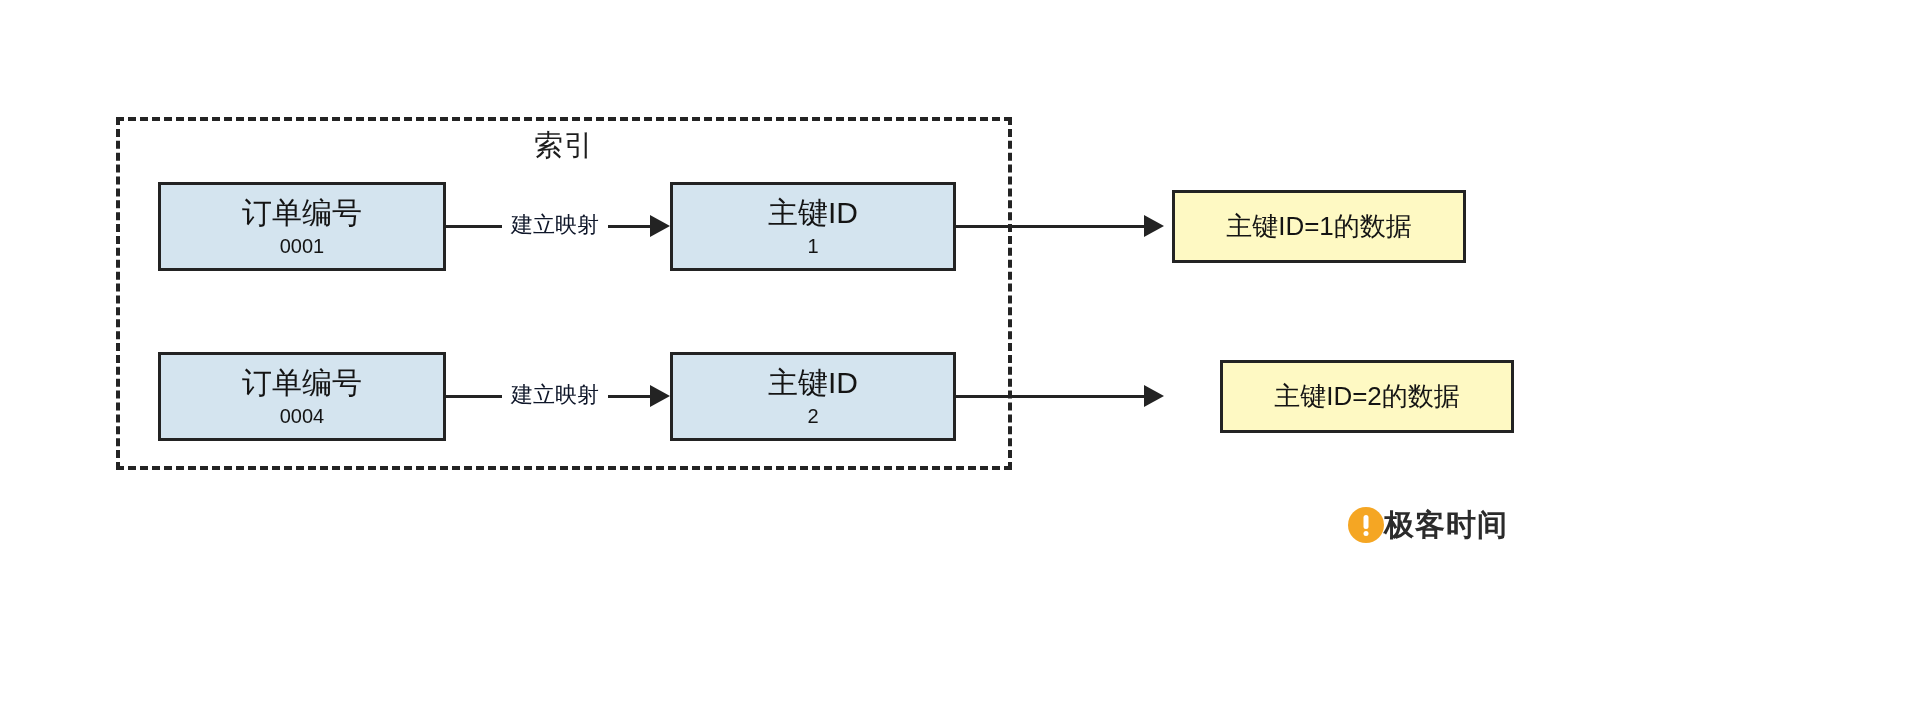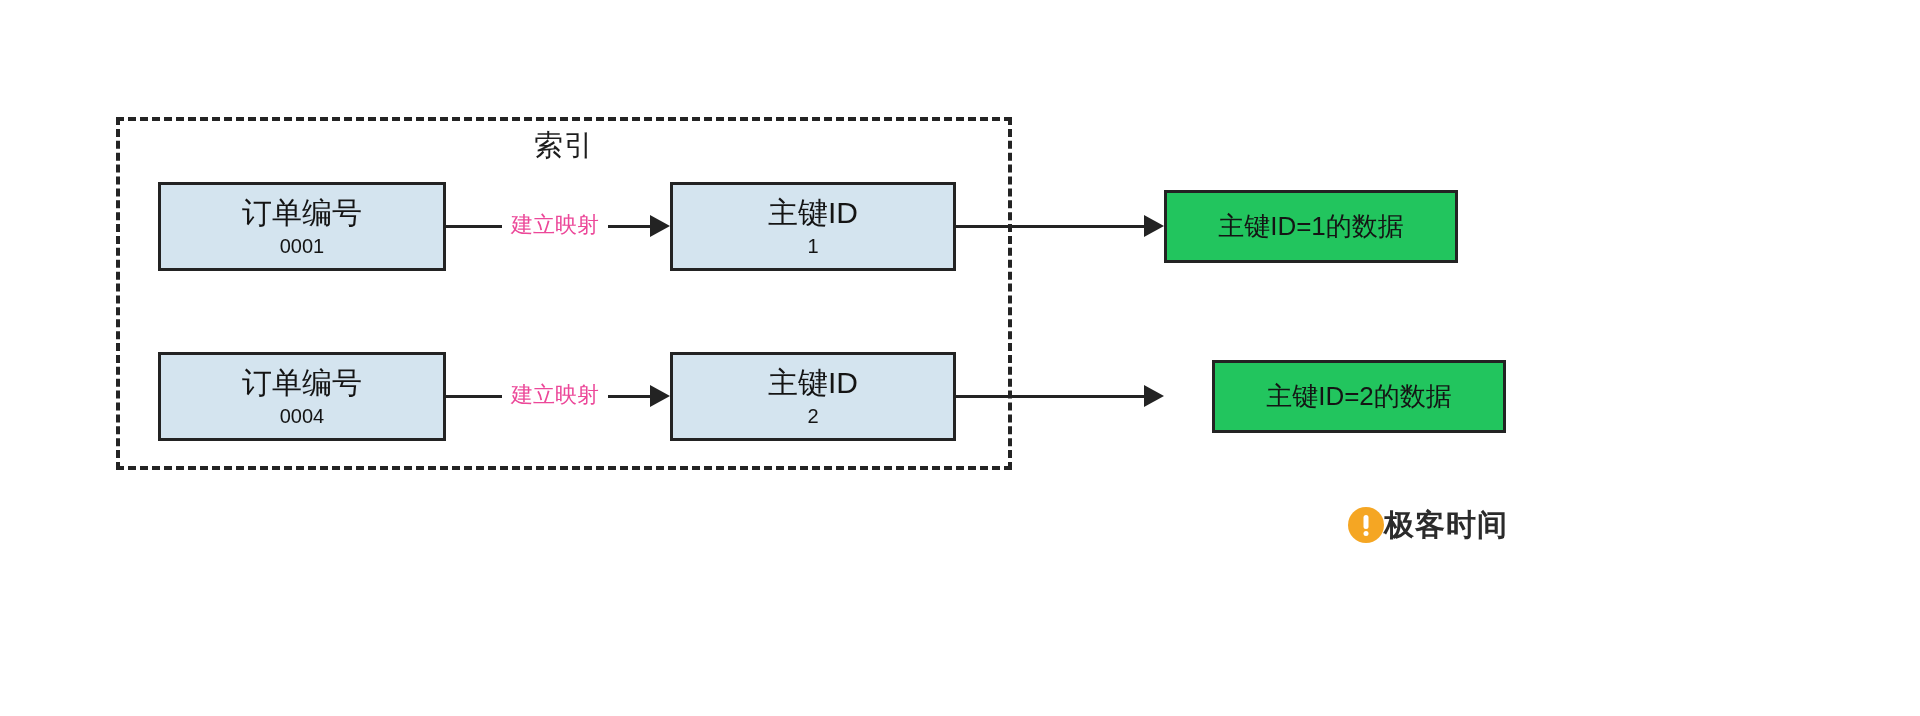--- a/index.html
+++ b/index.html
@@ -56,21 +56,21 @@
     flex-direction: column;
     align-items: center;
     justify-content: center;
     color: #141414;
     line-height: 1.35;
   }
   .node .line1 { font-size: 30px; }
   .node .line2 { font-size: 20px; }
 
   .node.blue   { background: #d4e4ef; }
-  .node.orange { background: #22c55e; }
+  .node.orange { background: #fef9c3; margin-left: 8px; }
 
   .node.single { }
   .node.single .line1 { font-size: 26px; }
 
   
   #key-0001 { left: 158px;  top: 182px; width: 288px; height: 89px; }
   #key-0002 { left: 158px;  top: 352px; width: 288px; height: 89px; }
   #pk-1     { left: 670px;  top: 182px; width: 286px; height: 89px; }
   #pk-2     { left: 670px;  top: 352px; width: 286px; height: 89px; }
   #data-1   { left: 1164px; top: 190px; width: 294px; height: 73px; }
@@ -88,21 +88,21 @@
   #map-line-2a { left: 446px; top: 395px; width: 56px; }
   #map-line-2b { left: 608px; top: 395px; width: 52px; }
 
   
   #data-line-1 { left: 956px;  top: 225px; width: 198px; }
   #data-line-2 { left: 956px;  top: 395px; width: 198px; }
 
   .map-label {
     position: absolute;
     font-size: 22px;
-    color: #ec4899;
+    color: #0f172a;
     white-space: nowrap;
     line-height: 1;
   }
   #map-label-1 { left: 503px; top: 214px; width: 104px; text-align: center; }
   #map-label-2 { left: 503px; top: 384px; width: 104px; text-align: center; }
 
   
   .arrow-head {
     position: absolute;
     width: 0;

